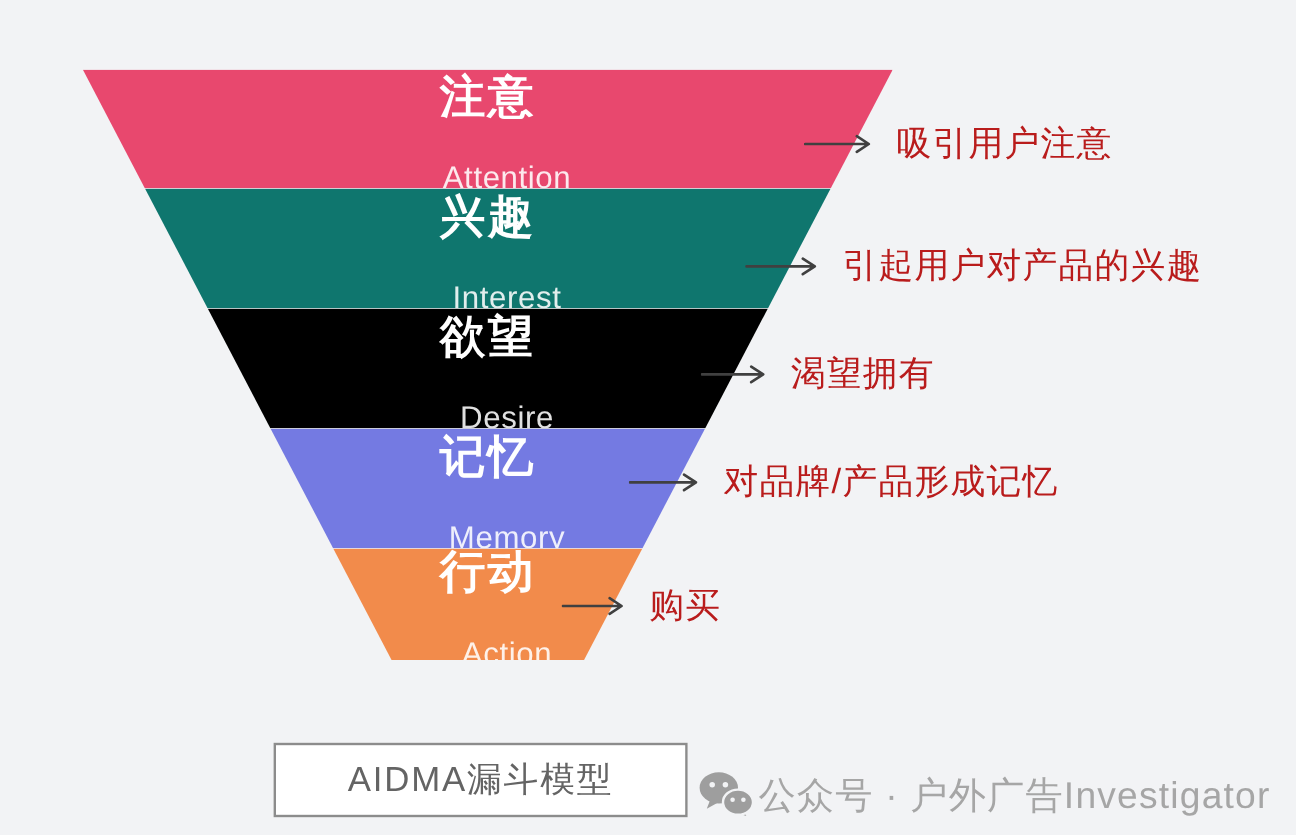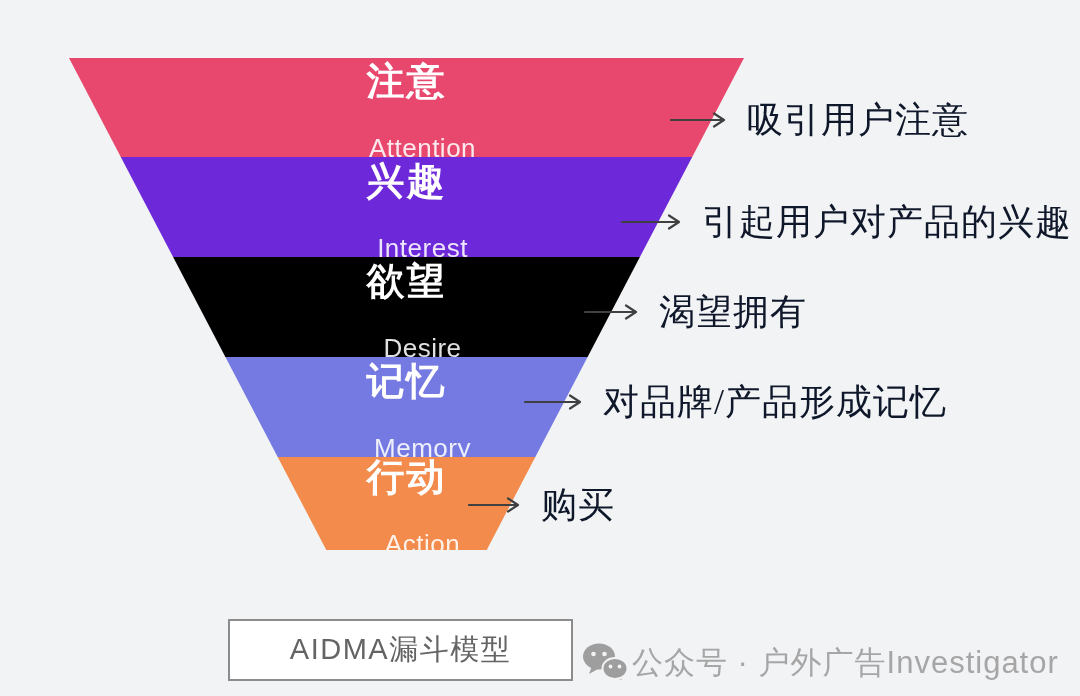--- a/index.html
+++ b/index.html
@@ -54,30 +54,30 @@
     margin-left: 32px;
   }
   .annotation {
     position: absolute;
     display: flex;
     align-items: center;
     gap: 15px;
     height: 40px;
   }
   .annotation .label {
-    color: #0f172a;
-    font-size: 36px;
+    color: #b91c1c;
+    font-size: 29px;
     letter-spacing: 1px;
     white-space: nowrap;
   }
   .annotation svg { display: block; }
   .ann-1 { left: 670px; top: 100px; }
   .ann-2 { left: 621px; top: 202px; }
   .ann-3 { left: 584px; top: 292px; }
-  .ann-4 { left: 524px; top: 382px; font-family: Liberation Serif, serif; }
+  .ann-4 { left: 524px; top: 382px; }
   .ann-5 { left: 468px; top: 485px; }
   .caption-box {
     position: absolute;
     left: 228px;
     top: 619px;
     width: 345px;
     height: 62px;
     box-sizing: border-box;
     background: #ffffff;
     border: 2px solid #8c8c8c;
@@ -109,21 +109,21 @@
 </head>
 <body>
 
 <div class="stage" style="background-color: rgb(242, 243, 245);">
 
   <div class="funnel">
     <div class="level level-1" style="background-color: rgb(232, 72, 110);">
       <div class="zh">注意</div>
       <div class="en">Attention</div>
     </div>
-    <div class="level level-2" style="background-color: #6d28d9;">
+    <div class="level level-2" style="background-color: #0f766e;">
       <div class="zh">兴趣</div>
       <div class="en">Interest</div>
     </div>
     <div class="level level-3" style="background-color: #000000;">
       <div class="zh">欲望</div>
       <div class="en">Desire</div>
     </div>
     <div class="level level-4" style="background-color: rgb(116, 122, 226);">
       <div class="zh">记忆</div>
       <div class="en">Memory</div>

